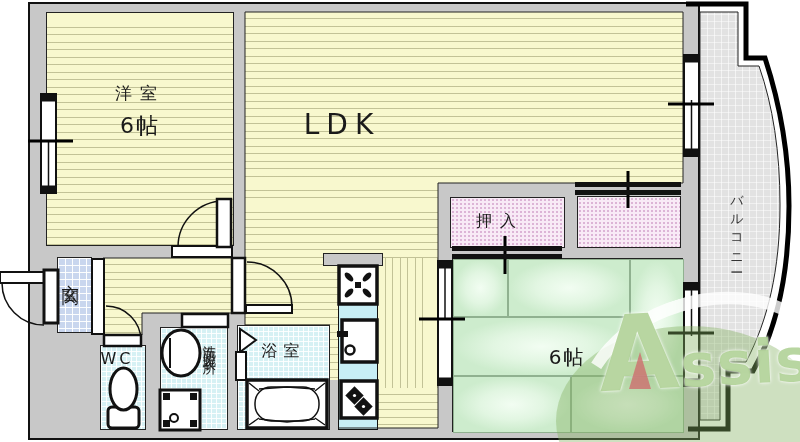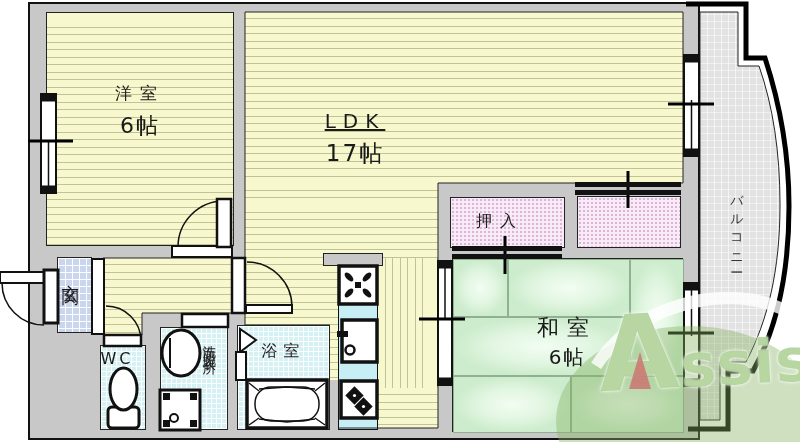--- a/index.html
+++ b/index.html
@@ -207,24 +207,22 @@
       <rect x="348" y="389" width="13" height="13" fill="#111" transform="rotate(45 354.5 395.5)"></rect>
       <rect x="357" y="400" width="13" height="13" fill="#111" transform="rotate(45 363.5 406.5)"></rect>
       <circle cx="354.5" cy="395.5" r="1.6" fill="#fff"></circle>
         <circle cx="363.5" cy="406.5" r="1.6" fill="#fff"></circle>
     </g>
   </svg>
 
   <div class="lbl" style="left:46px;top:84px;width:188px;font-size:17px;letter-spacing:8px;">洋室</div>
   <div class="lbl" style="left:46px;top:114px;width:188px;font-size:22px;letter-spacing:2px;">6帖</div>
 
-  <div class="lbl" style="left:255px;top:110px;width:200px;font-size:20px;letter-spacing:7px;text-decoration:underline;">LDK</div>
-  <div class="lbl" style="left:255px;top:141px;width:200px;font-size:23px;letter-spacing:2px;">17帖</div>
-
-  <div class="lbl" style="left:467px;top:316px;width:200px;font-size:22px;letter-spacing:8px;">和室</div>
+  <div class="lbl" style="left:242px;top:110px;width:200px;font-size:28px;letter-spacing:7px;">LDK</div>
+
   <div class="lbl" style="left:467px;top:346px;width:200px;font-size:20px;letter-spacing:2px;">6帖</div>
 
   <div class="lbl" style="left:450px;top:212px;width:100px;font-size:16px;letter-spacing:8px;">押入</div>
   <div class="lbl" style="left:100px;top:350px;width:34px;font-size:16px;letter-spacing:3px;">WC</div>
   <div class="lbl" style="left:237px;top:342px;width:93px;font-size:16px;letter-spacing:6px;">浴室</div>
 
   <div class="lbl vtext" style="left:61px;top:271px;font-size:17px;letter-spacing:5px;">玄関</div>
   <div class="lbl vtext" style="left:202px;top:334px;font-size:13.5px;letter-spacing:4px;">洗面脱衣所</div>
   <div class="lbl vtext" style="left:729px;top:186px;font-size:13px;letter-spacing:5px;color:#333;">バルコニー</div>
 

